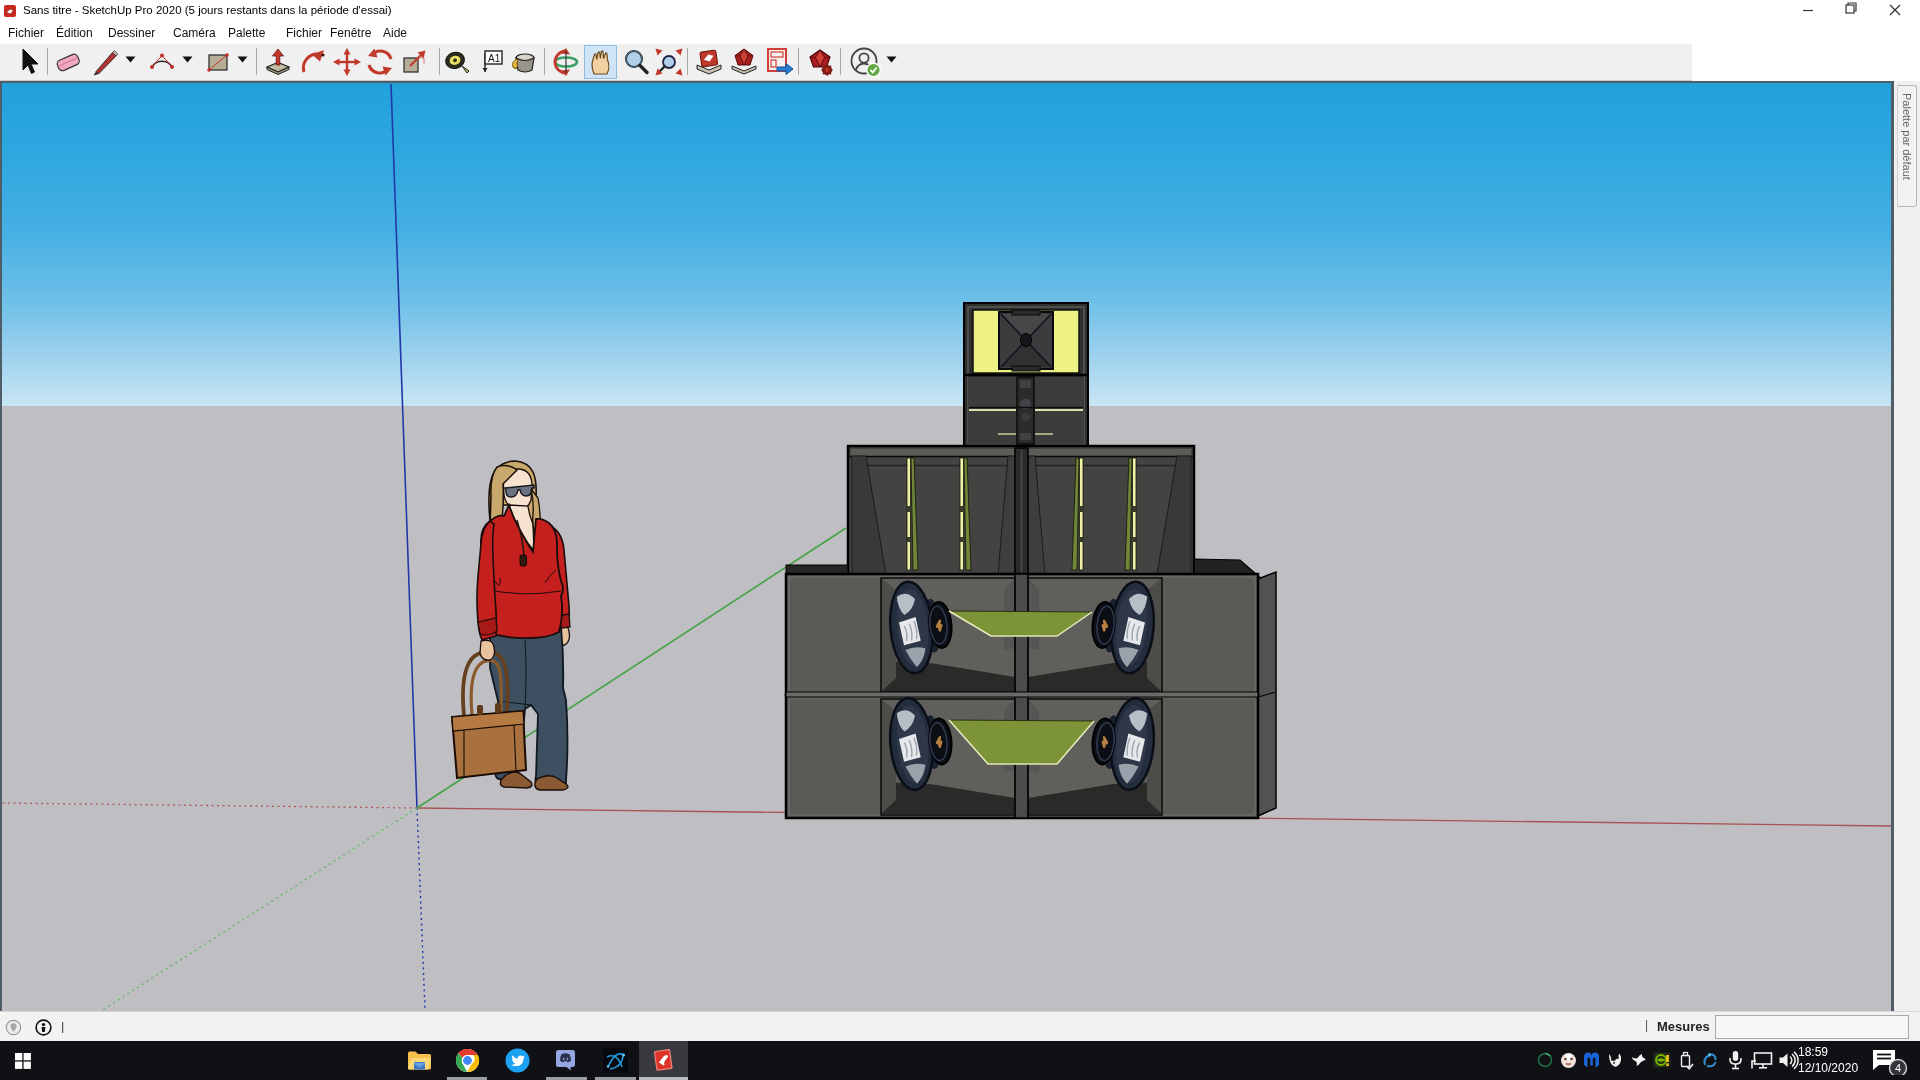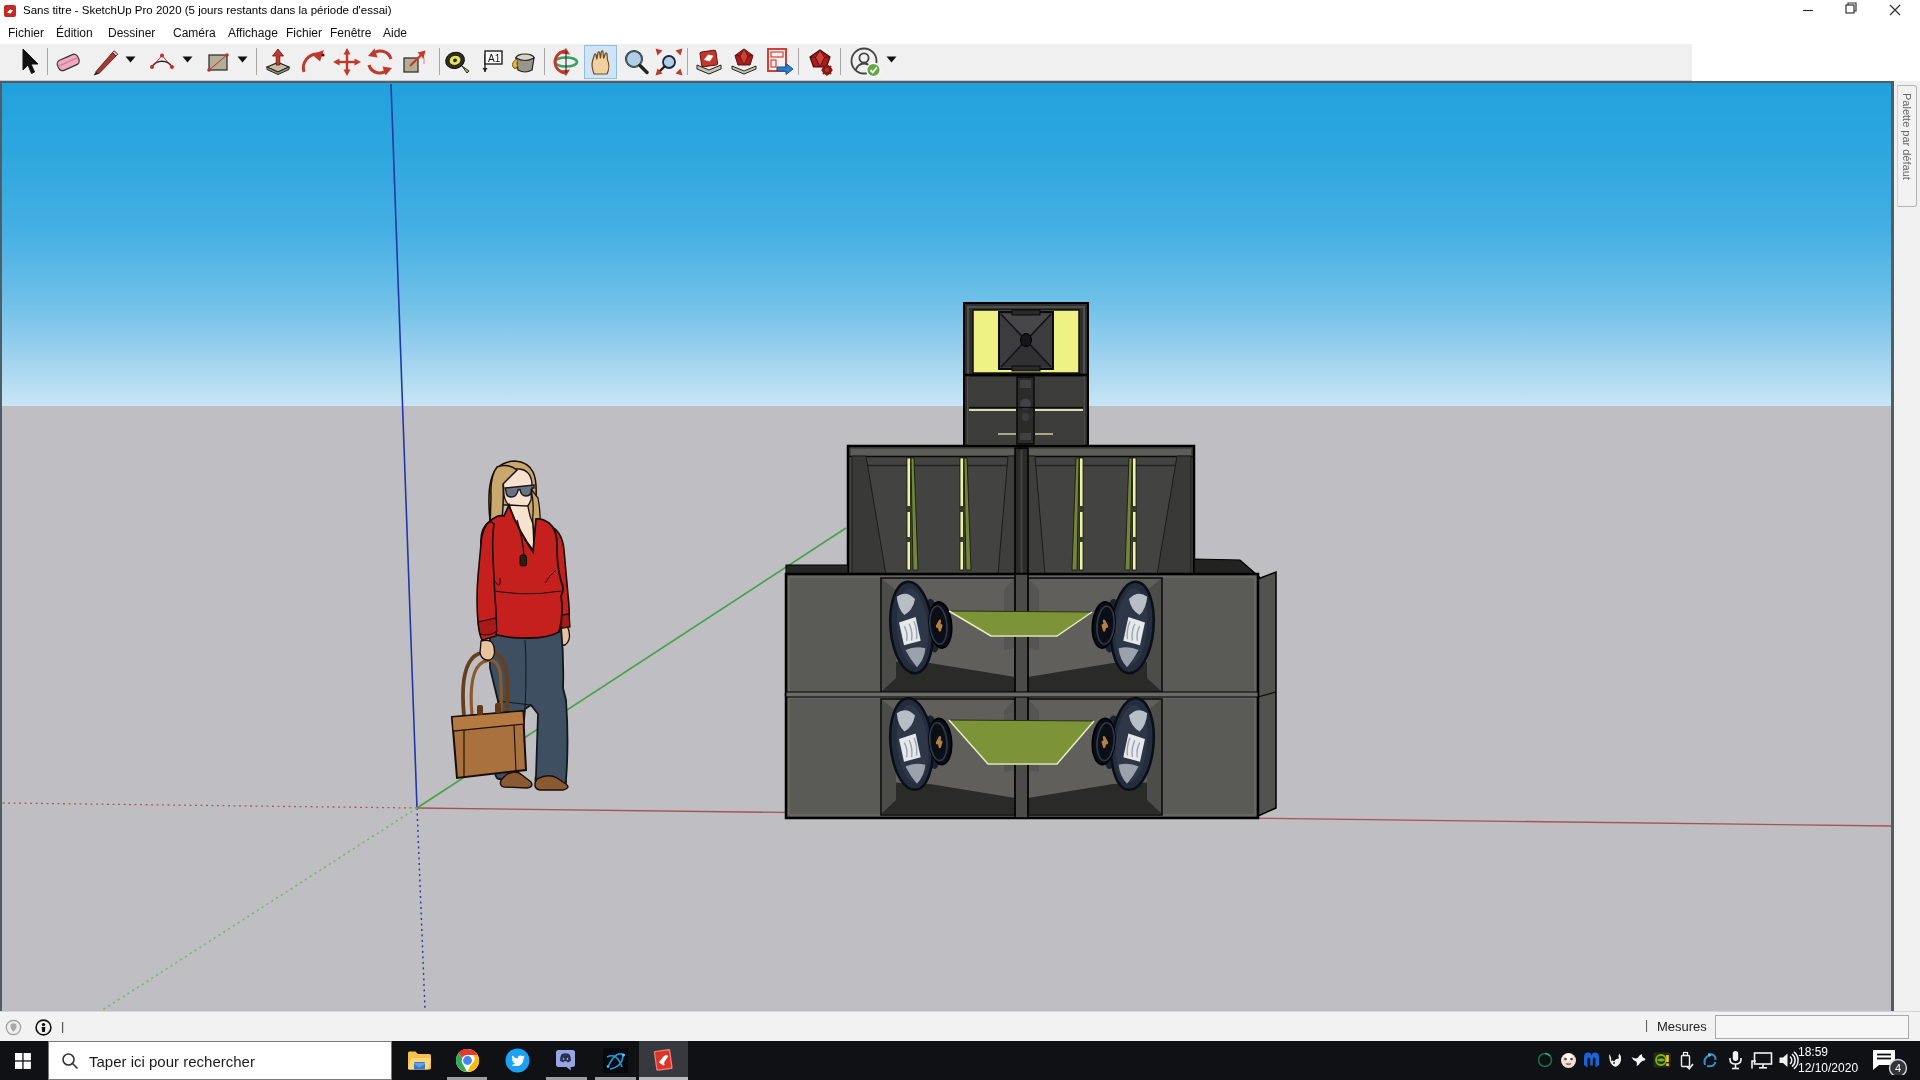--- a/index.html
+++ b/index.html
@@ -18,21 +18,21 @@
      border-top:2px solid #4e5d66;border-left:2px solid #4e5d66;border-right:3px solid #4e5d66;box-sizing:border-box;}
   #sky{left:2px;top:83px;width:1889px;height:323px;
      background:linear-gradient(to bottom,#21a1dc 0%,#2ea7df 22%,#44afe3 45%,#6fc0e8 68%,#9fd2ee 85%,#c8e6f4 100%);}
   #rightgap{left:1894px;top:81px;width:26px;height:930px;background:#f0f0f0;}
   #palette-tab{left:1897px;top:85px;width:20px;height:122px;background:#f2f2f2;
      border:1px solid #b5b5b5;border-left:1px solid #d0d0d0;box-sizing:border-box;border-radius:0 3px 3px 0;}
   #palette-tab span{position:absolute;left:15px;top:7px;font-size:11px;color:#666;white-space:nowrap;
      transform:rotate(90deg);transform-origin:0 0;display:block;}
   
   #statusbar{left:0;top:1011px;width:1920px;height:30px;background:#f2f2f2;border-top:1px solid #d5d5d5;box-sizing:border-box;}
-  #mesures-label{left:1657px;top:7px;font-size:13px;color:#222;}
+  #mesures-label{left:1657px;top:7px;font-size:13px;color:#222;font-weight:bold;}
   #mesures-box{left:1715px;top:3px;width:194px;height:24px;background:#f6f6f6;border:1px solid #a9a9a9;box-sizing:border-box;}
   
   #taskbar{left:0;top:1041px;width:1920px;height:39px;background:#101115;}
   #searchbox{left:48px;top:0;width:344px;height:39px;background:#fff;border:1px solid #7a7a7a;box-sizing:border-box;}
   #searchbox span{position:absolute;left:40px;top:11px;font-size:15px;color:#1b1b1b;}
   .tb-underline{position:absolute;top:36px;height:3px;background:#9a9da1;}
   #clock{left:1798px;top:3px;width:66px;text-align:left;color:#fff;font-size:12px;line-height:16px;}
 </style>
 </head>
 <body>
@@ -49,21 +49,21 @@
     <path d="M51 5 v-2 h8 v8 h-2" fill="none" stroke="#333" stroke-width="1.2"></path>
     <path d="M93 5 l10 10 M103 5 l-10 10" stroke="#333" stroke-width="1.3"></path>
   </svg>
 </div>
 
 <div class="abs" id="menubar">
   <span class="abs menu-item" style="left:8px">Fichier</span>
   <span class="abs menu-item" style="left:56px">Édition</span>
   <span class="abs menu-item" style="left:108px">Dessiner</span>
   <span class="abs menu-item" style="left:173px">Caméra</span>
-  <span class="abs menu-item" style="left:228px">Affichage</span>
+  <span class="abs menu-item" style="left:228px">Palette</span>
   <span class="abs menu-item" style="left:286px">Fichier</span>
   <span class="abs menu-item" style="left:330px">Fenêtre</span>
   <span class="abs menu-item" style="left:383px">Aide</span>
 </div>
 
 <div class="abs" id="toolbar">
 <div class="tsep" style="left:47px"></div>
 <div class="tsep" style="left:256px"></div>
 <div class="tsep" style="left:439px"></div>
 <div class="tsep" style="left:544px"></div>
@@ -419,27 +419,20 @@
 
 <div class="abs" id="taskbar">
 <svg class="abs" style="left:15px;top:12px" width="17" height="16" viewBox="0 0 17 16">
   <g fill="#fff">
         <rect x="0" y="0" width="7.3" height="7.3"></rect>
         <rect x="8.6" y="0" width="7.3" height="7.3"></rect>
   <rect x="0" y="8.6" width="7.3" height="7.3"></rect>
         <rect x="8.6" y="8.6" width="7.3" height="7.3"></rect>
       </g>
 </svg>
-<div class="abs" id="searchbox">
-  <svg class="abs" style="left:12px;top:10px" width="18" height="18" viewBox="0 0 18 18">
-    <circle cx="7.5" cy="7.5" r="5.5" fill="none" stroke="#333" stroke-width="1.6"></circle>
-    <line x1="11.5" y1="11.5" x2="16.5" y2="16.5" stroke="#333" stroke-width="1.6"></line>
-  </svg>
-  <span>Taper ici pour rechercher</span>
-</div>
 <div class="tb-underline" style="left:447px;width:40px"></div>
 <div class="tb-underline" style="left:546px;width:41px"></div>
 <div class="tb-underline" style="left:595px;width:41px"></div>
 <div class="abs" style="left:639px;top:0;width:49px;height:39px;background:#38393f"></div>
 <div class="tb-underline" style="left:639px;width:49px;background:#b8bbc0"></div>
 <svg class="abs" style="left:407px;top:7px" width="25" height="25" viewBox="0 0 25 25">
   <path d="M1 5 L1 20 Q1 21.5 2.5 21.5 L22.5 21.5 Q24 21.5 24 20 L24 7.5 Q24 6 22.5 6 L11 6 L8.5 3.5 L2.5 3.5 Q1 3.5 1 5 Z" fill="#f5c04c"></path>
   <path d="M1 20 L4 11 Q4.3 10 5.5 10 L24 10 L21.5 20.2 Q21.2 21.5 20 21.5 L2.5 21.5 Q1 21.5 1 20 Z" fill="#fbd878"></path>
   <rect x="7" y="14" width="11" height="7.5" rx="1" fill="#3a79c8"></rect>
   <path d="M7 16 l5.5 3.5 L18 16 v-1 H7 Z" fill="#6aa0e0"></path>

